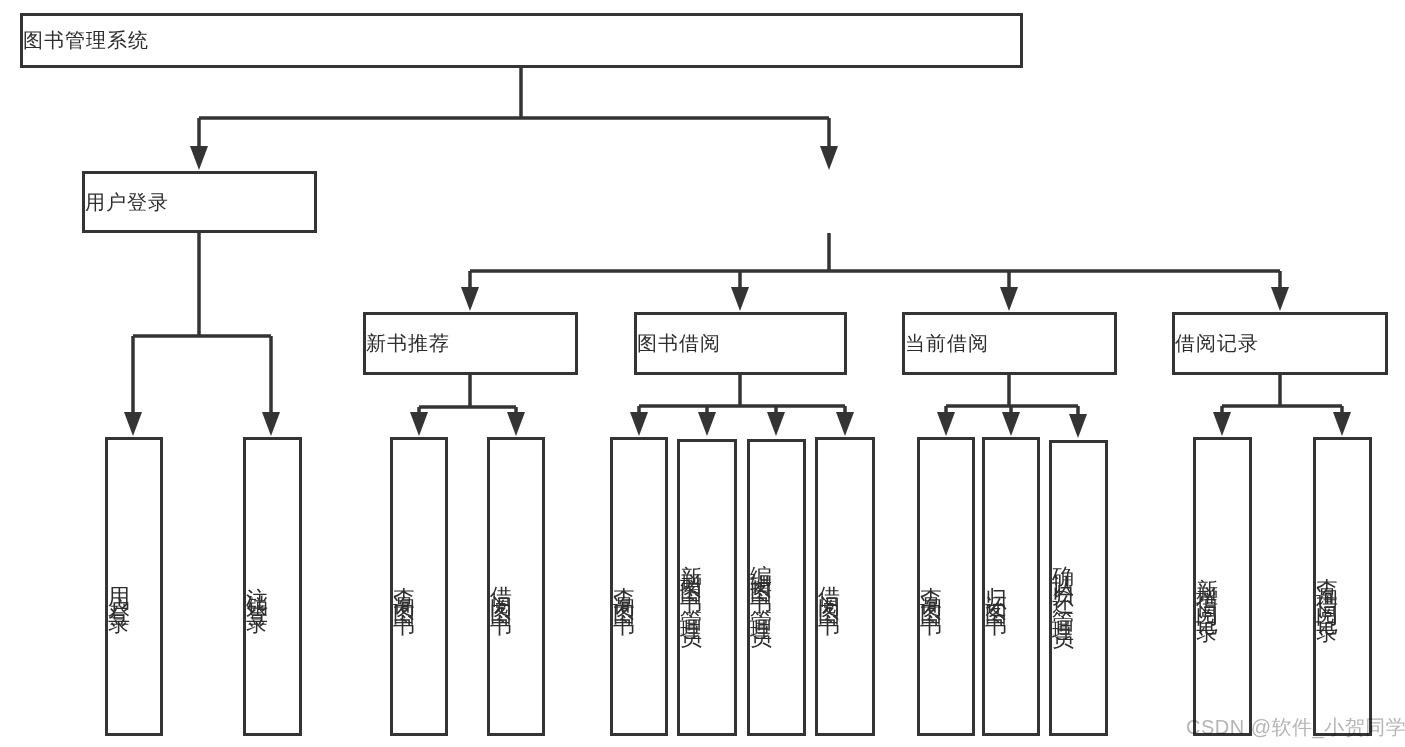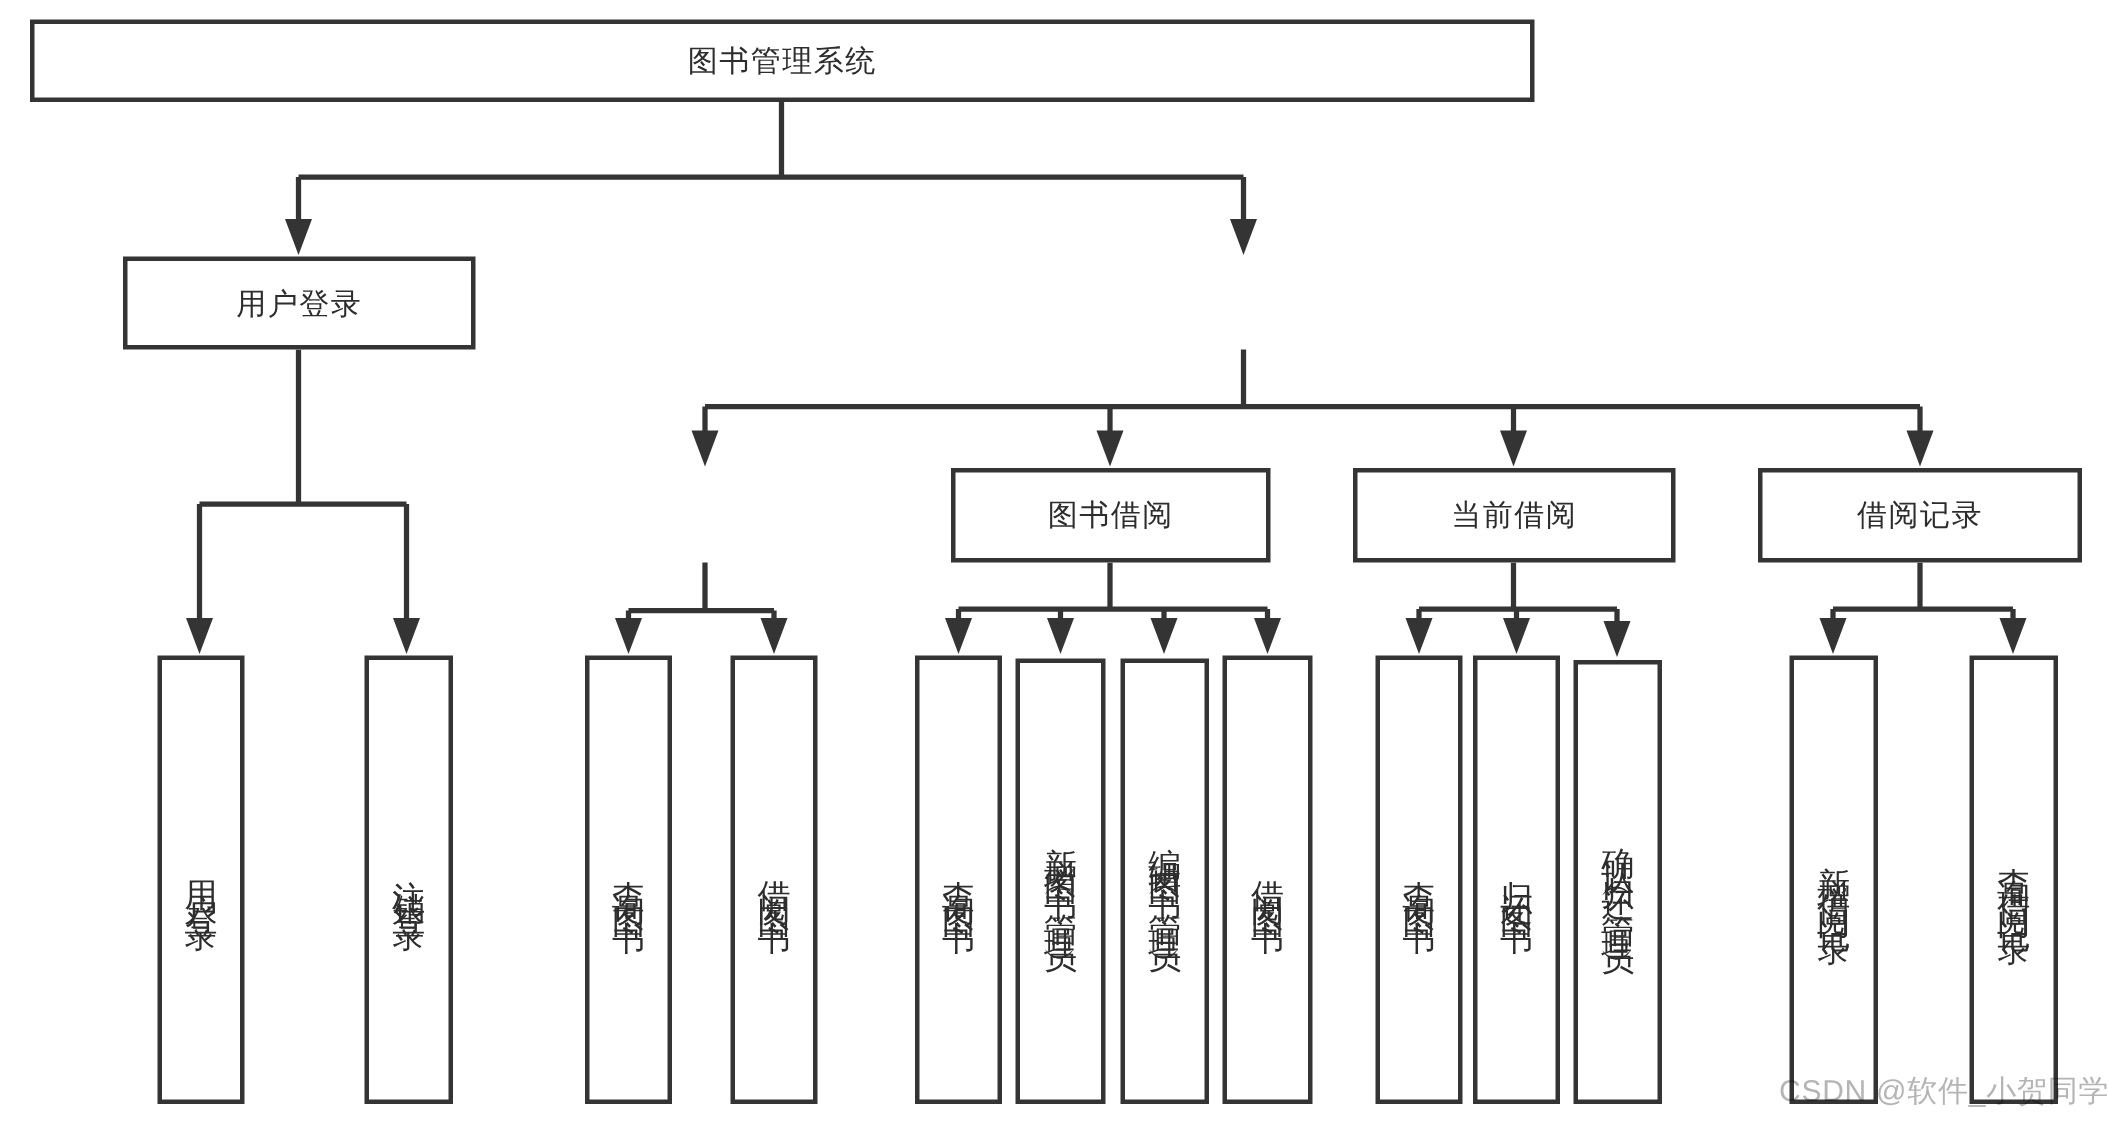--- a/index.html
+++ b/index.html
@@ -12,21 +12,20 @@
     overflow: hidden;
   }
   svg.wires { position: absolute; left: 0; top: 0; z-index: 1; }
   .box {
     position: absolute;
     box-sizing: border-box;
     background: #ffffff;
     border: 3px solid #343434;
     display: flex;
     align-items: center;
-    justify-content: center;
     color: #2d2d2d;
     z-index: 2;
   }
   .box.h { font-size: 20px; letter-spacing: 1px; }
   .box.v span {
     writing-mode: vertical-rl;
     text-orientation: mixed;
     font-size: 22px;
     letter-spacing: 9px;
     line-height: 1;
@@ -90,20 +89,23 @@
   </svg>
 
   <div class="box h" style="left:20px; top:13px; width:1003px; height:55px">
     <span>图书管理系统</span>
   </div>
 
   <div class="box h" style="left:82px; top:171px; width:235px; height:62px">
     <span>用户登录</span>
   </div>
 
+  <div class="box h" style="left:363px; top:312px; width:215px; height:63px">
+    <span>新书推荐</span>
+  </div>
   <div class="box h" style="left:634px; top:312px; width:213px; height:63px">
     <span>图书借阅</span>
   </div>
   <div class="box h" style="left:902px; top:312px; width:215px; height:63px">
     <span>当前借阅</span>
   </div>
   <div class="box h" style="left:1172px; top:312px; width:216px; height:63px">
     <span>借阅记录</span>
   </div>
 

